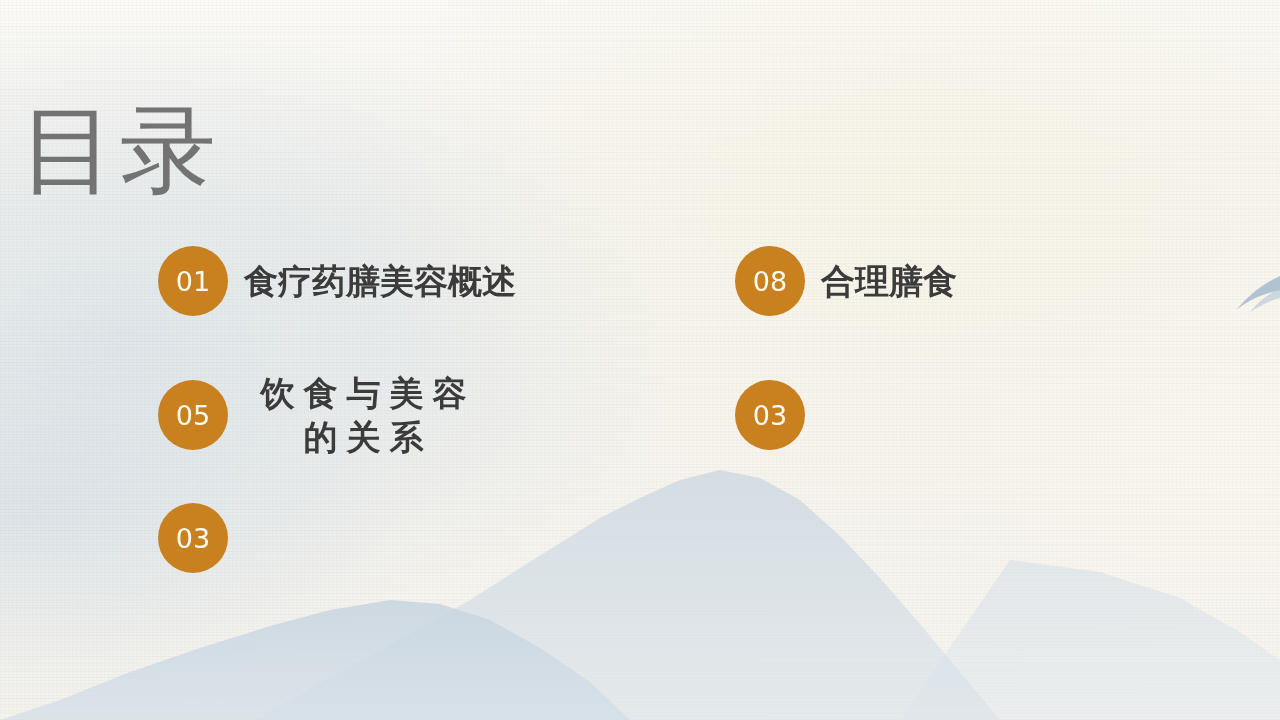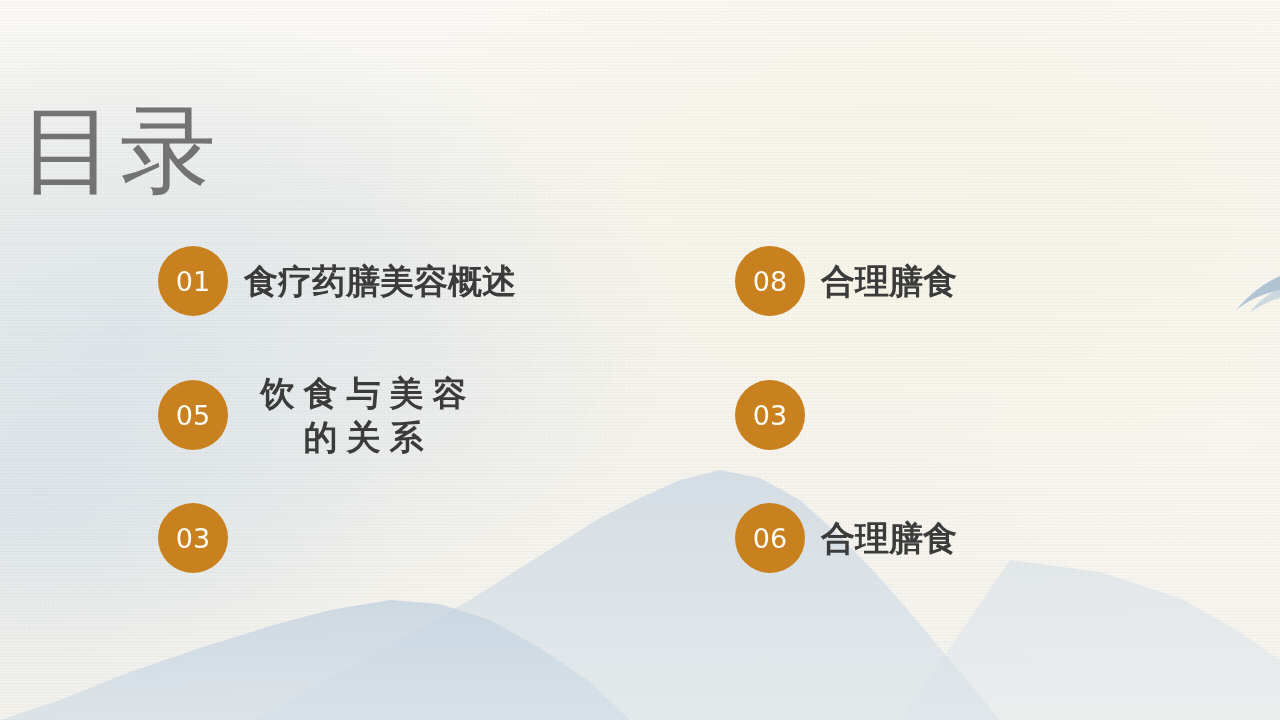--- a/index.html
+++ b/index.html
@@ -213,19 +213,15 @@
 
     <div class="toc-item col-right" style="grid-column:2; grid-row:1; padding-left:95px;">
       <div class="badge">08</div>
       <div class="toc-label">合理膳食</div>
     </div>
 
     <div class="toc-item col-right" style="grid-column:2; grid-row:2; padding-left:95px;">
       <div class="badge">03</div>
     </div>
 
-    <div class="toc-item col-right" style="grid-column:2; grid-row:3; padding-left:95px;">
-      <div class="badge">06</div>
-      <div class="toc-label">合理膳食</div>
-    </div>
 
   </div>
 </div>
 
 </body></html>

